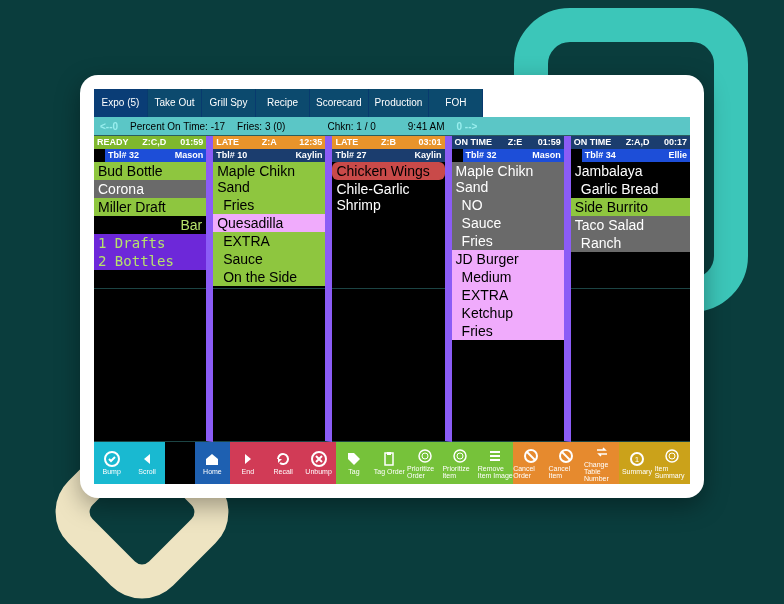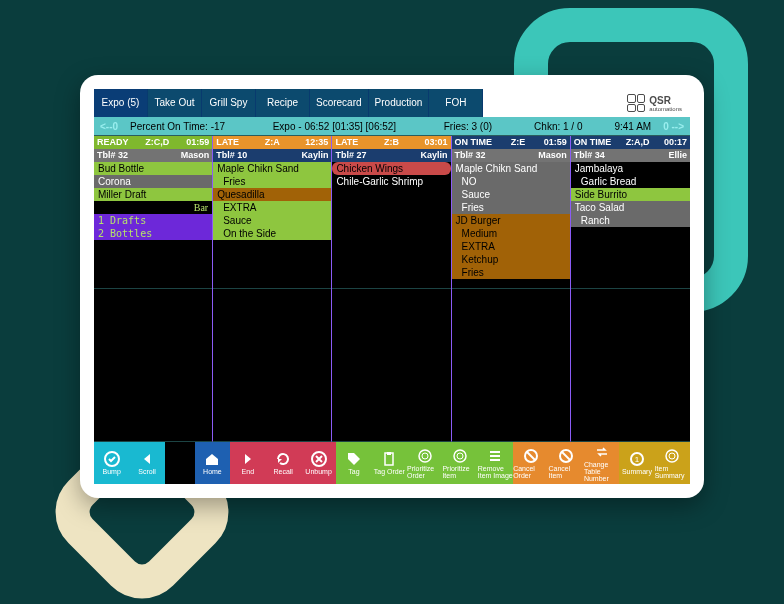--- a/index.html
+++ b/index.html
@@ -24,42 +24,42 @@
   .lsq1{border-color:#d49a00;} .lsq2{border-color:#2f8dcc;} .lsq3{border-color:#84b92e;} .lsq4{border-color:#d43a3a;}
 
   
   .status{display:flex;height:18px;background:#5bc6c6;color:#000;font-size:10px;align-items:center;}
   .status>div{padding:0 6px;white-space:nowrap;}
   .status .grow{flex:1;text-align:center;}
   .status .arrow{color:#9ee;font-weight:bold;}
 
   
   .orders{flex:1;display:grid;grid-template-columns:repeat(5,1fr);border-top:1px solid #2a5d5d;}
-  .col{border-right:1px solid #8b5cf6;display:flex;flex-direction:column;border-bottom:1px solid #1c4444;}
+  .col{border-right:7px solid #8b5cf6;display:flex;flex-direction:column;border-bottom:1px solid #1c4444;}
   .col:last-child{border-right:none;}
   .col-top{height:50%;border-bottom:1px solid #1c4444;}
   .col-bot{height:50%;}
 
   .hdr{font-size:9px;font-weight:bold;padding:1px 3px;line-height:1.2;}
   .hdr-row{display:flex;justify-content:space-between;}
   .hdr-green{background:#7fb82d;color:#000;}
   .hdr-ready{background:#7fb82d;color:#fff;}
   .hdr-orange{background:#e8942b;}
   .hdr-late{color:#fff;}
   .hdr-blue{background:#1b3d6e;color:#fff;}
-  .sub-gray{background:#737373;color:#fff;}
-
-  .items{font-size:10px;}
+  .sub-gray{background:#1d4ed8;color:#fff;margin-left:11px;}
+
+  .items{font-size:14px;}
   .itm{padding:1px 4px;color:#fff;}
   .itm.green{background:#8ec63f;color:#000;}
   .itm.black{background:#000;color:#fff;}
   .itm.gray{background:#6a6a6a;color:#fff;}
-  .itm.orange{background:#a16207;color:#000;}
+  .itm.orange{background:#f0abfc;color:#000;}
   .itm.red{background:#c94a49;color:#000;border-radius:6px;}
-  .itm.barhead{background:#000;color:#b6e26b;text-align:right;font-family:Liberation Serif, serif;}
+  .itm.barhead{background:#000;color:#b6e26b;text-align:right;font-family:Liberation Sans, sans-serif;}
   .itm.bar{background:#6d28d9;color:#b6e26b;font-family:monospace;}
   .indent{padding-left:10px;}
 
   
   .toolbar{display:flex;height:42px;}
   .tbtn{flex:1;min-width:0;display:flex;flex-direction:column;align-items:center;justify-content:center;color:#fff;font-size:7px;gap:1px;}
   .tbtn svg{width:16px;height:16px;fill:#fff;}
   .c-cyan{background:#19b9d1;} .c-blue{background:#1e60b1;} .c-red{background:#d13b56;} .c-green{background:#76c23a;} .c-orange{background:#e68a2e;} .c-gold{background:#cba21a;}
   .vgap{width:30px;background:#000;}
 </style>
@@ -74,38 +74,25 @@
 
     <div class="tabs">
       <div class="tab active">Expo (5)</div>
         <div class="tab">Take Out</div>
         <div class="tab">Grill Spy</div>
         <div class="tab">Recipe</div>
         <div class="tab">Scorecard</div>
         <div class="tab">Production</div>
         <div class="tab">FOH</div>
       <div class="tabs-spacer"></div>
-      <div class="logo">
-        <div class="logo-sq">
-          <span class="lsq1"></span>
-            <span class="lsq2"></span>
-            <span class="lsq3"></span>
-            <span class="lsq4"></span>
-        </div>
-        <div>
-          <div>QSR</div>
-          <div style="font-size:6px;font-weight:normal;">automations</div>
-        </div>
-      </div>
     </div>
 
     <div class="status">
       <div class="arrow">&lt;--0</div>
       <div>Percent On Time: -17</div>
-      <div class="grow">Expo   - 06:52  [01:35]  [06:52]</div>
       <div>Fries: 3  (0)</div>
       <div style="width:30px"></div>
       <div>Chkn: 1 / 0</div>
       <div style="width:20px"></div>
       <div>9:41 AM</div>
       <div class="arrow">0 --&gt;</div>
     </div>
 
     <div class="orders" id="orders-host">
         <div class="col">

